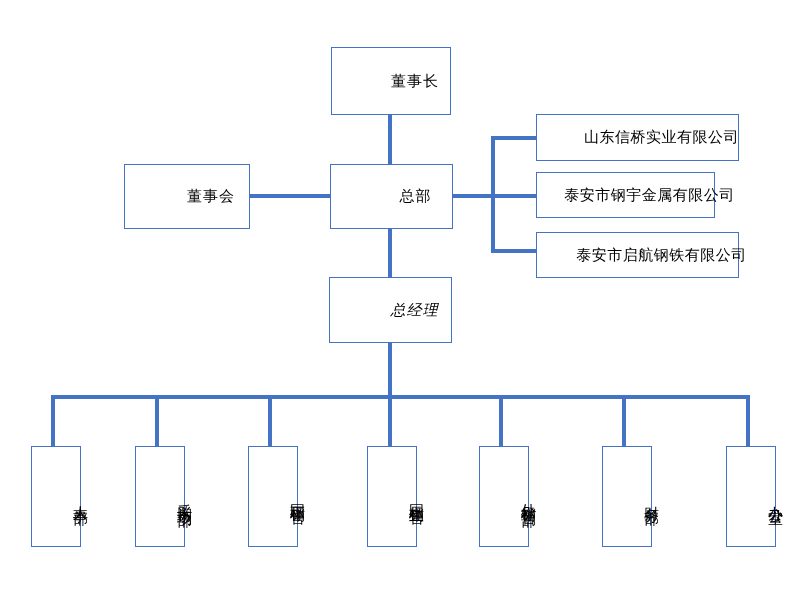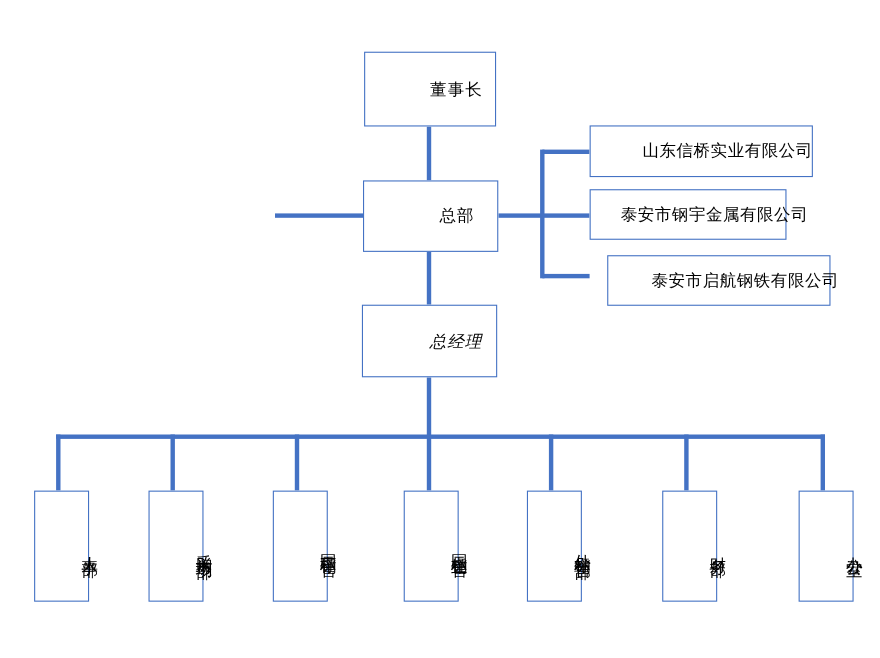--- a/index.html
+++ b/index.html
@@ -60,24 +60,25 @@
   <div class="line" style="left:388px; top:343px; width:4px; height:103px;"></div>
   <div class="line" style="left:51px; top:395px; width:699px; height:4px;"></div>
   <div class="line" style="left:51px; top:395px; width:4px; height:51px;"></div>
   <div class="line" style="left:155px; top:395px; width:4px; height:51px;"></div>
   <div class="line" style="left:268px; top:395px; width:4px; height:51px;"></div>
   <div class="line" style="left:499px; top:395px; width:4px; height:51px;"></div>
   <div class="line" style="left:622px; top:395px; width:4px; height:51px;"></div>
   <div class="line" style="left:746px; top:395px; width:4px; height:51px;"></div>
 
   <div class="node" style="left:331px; top:47px; width:120px; height:68px;">董事长</div>
+  <div class="node" style="left:124px; top:164px; width:126px; height:65px;">董事会</div>
   <div class="node" style="left:536px; top:114px; width:203px; height:47px; letter-spacing:0.5px;">山东信桥实业有限公司</div>
   <div class="node" style="left:330px; top:164px; width:123px; height:65px;">总部</div>
   <div class="node" style="left:536px; top:172px; width:179px; height:46px; letter-spacing:0.5px;">泰安市钢宇金属有限公司</div>
-  <div class="node" style="left:536px; top:232px; width:203px; height:46px; letter-spacing:0.5px;margin-left:16px;">泰安市启航钢铁有限公司</div>
+  <div class="node" style="left:536px; top:232px; width:203px; height:46px; letter-spacing:0.5px;">泰安市启航钢铁有限公司</div>
   <div class="node" style="left:329px; top:277px; width:123px; height:66px;font-style:italic;">总经理</div>
 
   <div class="node vertical" style="left:31px; top:446px; width:46px; height:101px;">人事部</div>
   <div class="node vertical" style="left:135px; top:446px; width:45px; height:101px;">采购市场部</div>
   <div class="node vertical" style="left:248px; top:446px; width:45px; height:101px;">国标销售一</div>
   <div class="node vertical" style="left:367px; top:446px; width:45px; height:101px;">国标销售二</div>
   <div class="node vertical" style="left:479px; top:446px; width:45px; height:101px;">外标销售部</div>
   <div class="node vertical" style="left:602px; top:446px; width:45px; height:101px;">财务部</div>
   <div class="node vertical" style="left:726px; top:446px; width:45px; height:101px;">办公室</div>
 

